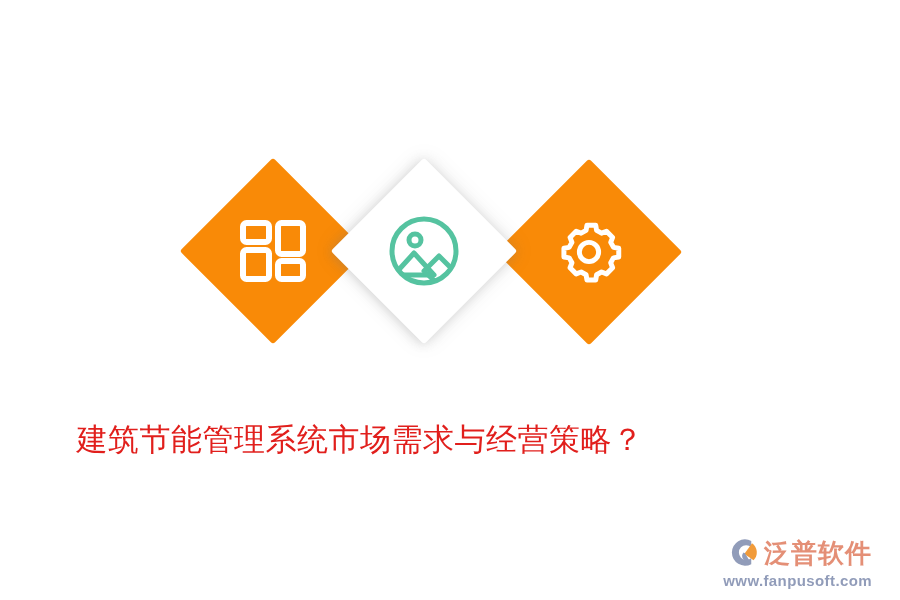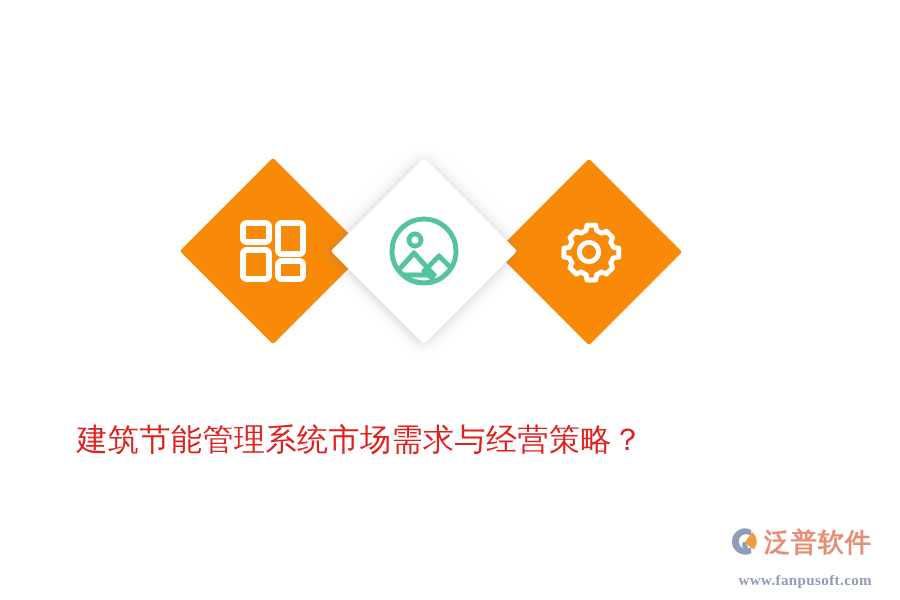--- a/index.html
+++ b/index.html
@@ -119,22 +119,22 @@
   .wm-brand {
     font-family: "Liberation Sans", "DejaVu Sans", sans-serif;
     font-size: 26px;
     font-weight: bold;
     color: #E2866B;
     letter-spacing: 1px;
     line-height: 1;
   }
 
   .wm-url {
-    margin-top: 16px;
-    font-family: Liberation Serif, serif;
+    margin-top: 5px;
+    font-family: Liberation Sans, sans-serif;
     font-size: 15px;
     font-weight: bold;
     color: #8894B4;
     letter-spacing: 0.4px;
     line-height: 1;
   }
 </style>
 </head>
 <body>
 

